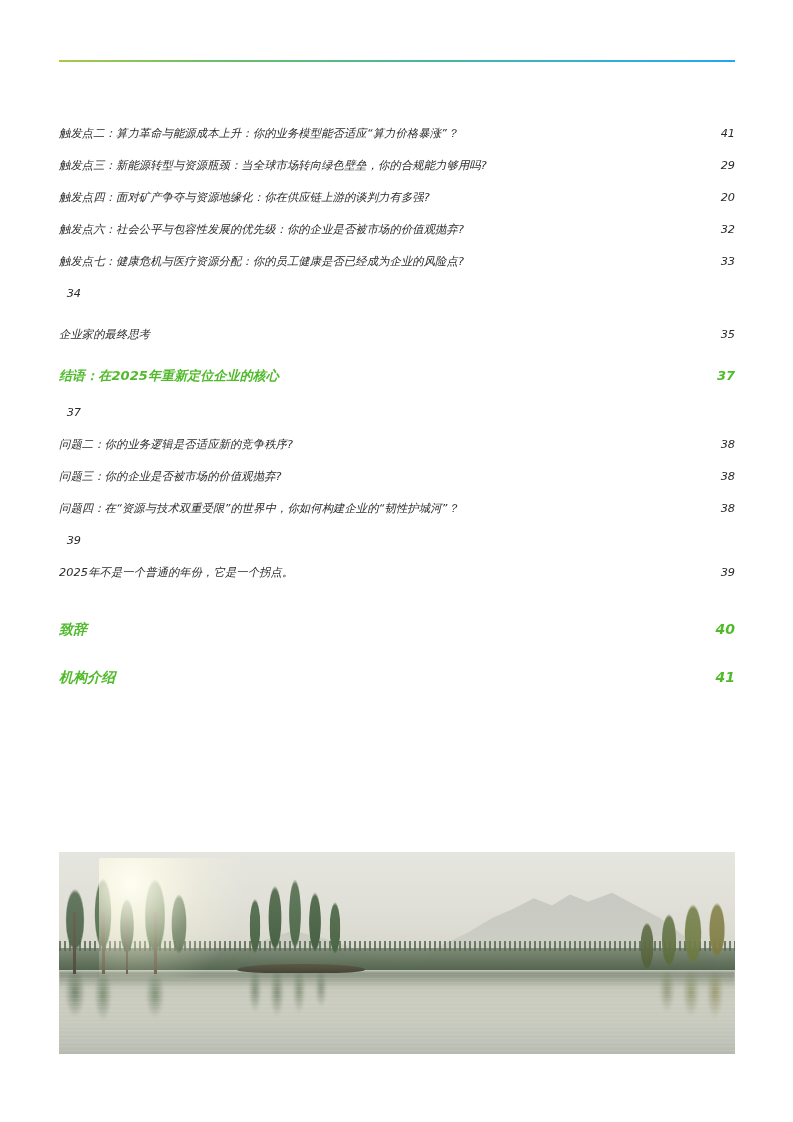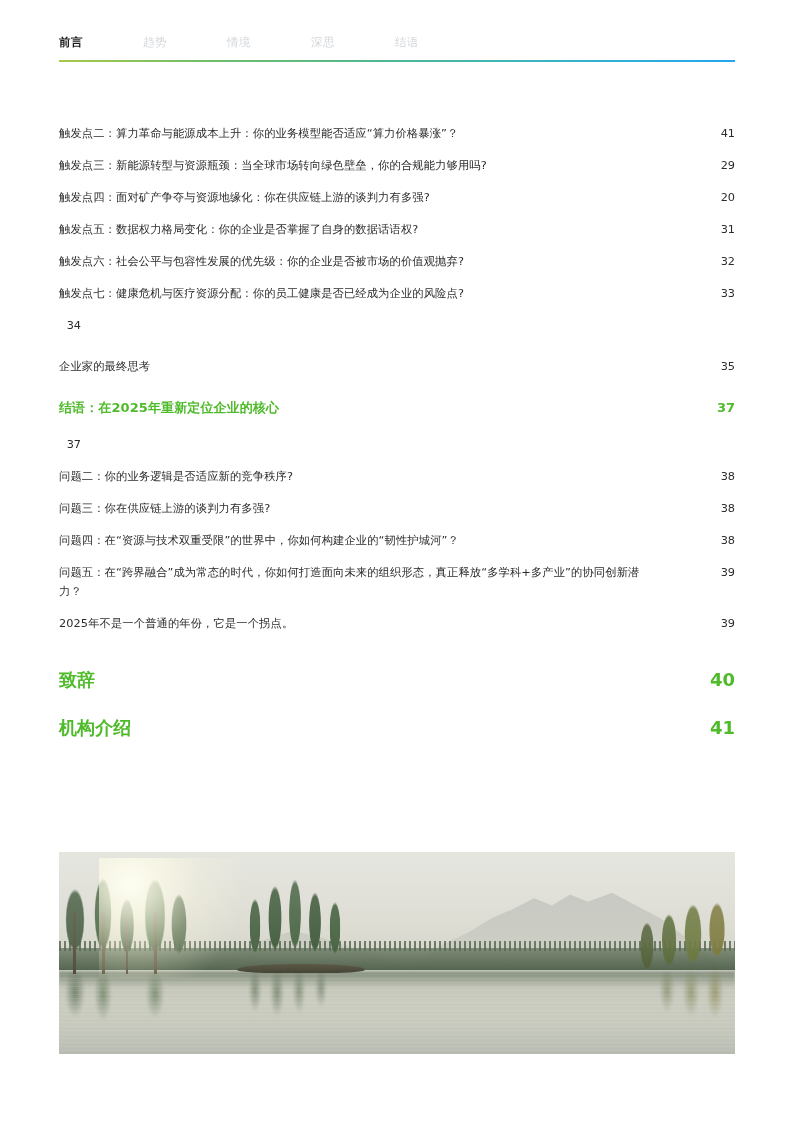--- a/index.html
+++ b/index.html
@@ -61,20 +61,21 @@
     top: 124px;
     width: 676px;
   }
   .toc-row {
     position: relative;
     display: flex;
     align-items: flex-start;
     justify-content: space-between;
     margin-bottom: 13px;
     gap: 12px;
+    font-style: italic;
   }
   .toc-title {
     font-size: 11.3px;
     line-height: 19px;
     color: #2b2b2b;
     letter-spacing: .1px;
     max-width: 600px;
   }
   .toc-page {
     font-size: 11.3px;
@@ -99,21 +100,21 @@
   }
 
   .toc-row.section {
     margin-top: 36px;
     margin-bottom: 18px;
   }
   .toc-row.section .toc-title,
   .toc-row.section .toc-page {
     color: #4fbb2b;
     font-weight: 700;
-    font-size: 18px;
+    font-size: 14px;
     line-height: 22px;
   }
   .toc-row.gap-before { margin-top: 22px; }
 
   
   .photo {
     position: absolute;
     left: 59px;
     top: 852px;
     width: 676px;
@@ -278,50 +279,39 @@
     width: 100%; height: 100%;
     background: linear-gradient(to bottom, rgba(255,255,248,.28) 0%, rgba(255,255,245,.14) 45%, rgba(255,255,245,0) 70%);
     pointer-events: none;
   }
 </style>
 </head>
 <body>
 
 <div class="page">
 
-  <div class="nav">
-    <div class="nav-tab active" style="left:0px;">前言</div>
-    <div class="nav-tab" style="left:84px;">趋势</div>
-    <div class="nav-tab" style="left:168px;">情境</div>
-    <div class="nav-tab" style="left:252px;">深思</div>
-    <div class="nav-tab" style="left:336px;">结语</div>
-  </div>
   <div class="nav-rule"></div>
 
   <div class="toc">
 
     <div class="toc-row">
       <span class="toc-title">触发点二：算力革命与能源成本上升：你的业务模型能否适应“算力价格暴涨”？</span>
       <span class="toc-page">41</span>
     </div>
 
     <div class="toc-row">
       <span class="toc-title">触发点三：新能源转型与资源瓶颈：当全球市场转向绿色壁垒，你的合规能力够用吗?</span>
       <span class="toc-page">29</span>
     </div>
 
     <div class="toc-row">
       <span class="toc-title">触发点四：面对矿产争夺与资源地缘化：你在供应链上游的谈判力有多强?</span>
       <span class="toc-page">20</span>
     </div>
 
-    <div class="toc-row">
-      <span class="toc-title">触发点五：数据权力格局变化：你的企业是否掌握了自身的数据话语权?</span>
-      <span class="toc-page">31</span>
-    </div>
 
     <div class="toc-row">
       <span class="toc-title">触发点六：社会公平与包容性发展的优先级：你的企业是否被市场的价值观抛弃?</span>
       <span class="toc-page">32</span>
     </div>
 
     <div class="toc-row">
       <span class="toc-title">触发点七：健康危机与医疗资源分配：你的员工健康是否已经成为企业的风险点?</span>
       <span class="toc-page">33</span>
     </div>
@@ -343,31 +333,30 @@
     <div class="toc-row">
       <span class="toc-page">37</span>
     </div>
 
     <div class="toc-row">
       <span class="toc-title">问题二：你的业务逻辑是否适应新的竞争秩序?</span>
       <span class="toc-page">38</span>
     </div>
 
     <div class="toc-row">
-      <span class="toc-title">问题三：你在供应链上游的谈判力有多强?</span>
+      <span class="toc-title">问题三：你的企业是否被市场的价值观抛弃?</span>
       <span class="toc-page">38</span>
     </div>
 
     <div class="toc-row">
       <span class="toc-title">问题四：在“资源与技术双重受限”的世界中，你如何构建企业的“韧性护城河”？</span>
       <span class="toc-page">38</span>
     </div>
 
     <div class="toc-row">
-      <span class="toc-title">问题五：在“跨界融合”成为常态的时代，你如何打造面向未来的组织形态，真正释放“多学科+多产业”的协同创新潜力？</span>
       <span class="toc-page">39</span>
     </div>
 
     <div class="toc-row">
       <span class="toc-title">2025年不是一个普通的年份，它是一个拐点。</span>
       <span class="toc-page">39</span>
     </div>
 
     <div class="toc-row section">
       <span class="toc-title">致辞</span>

